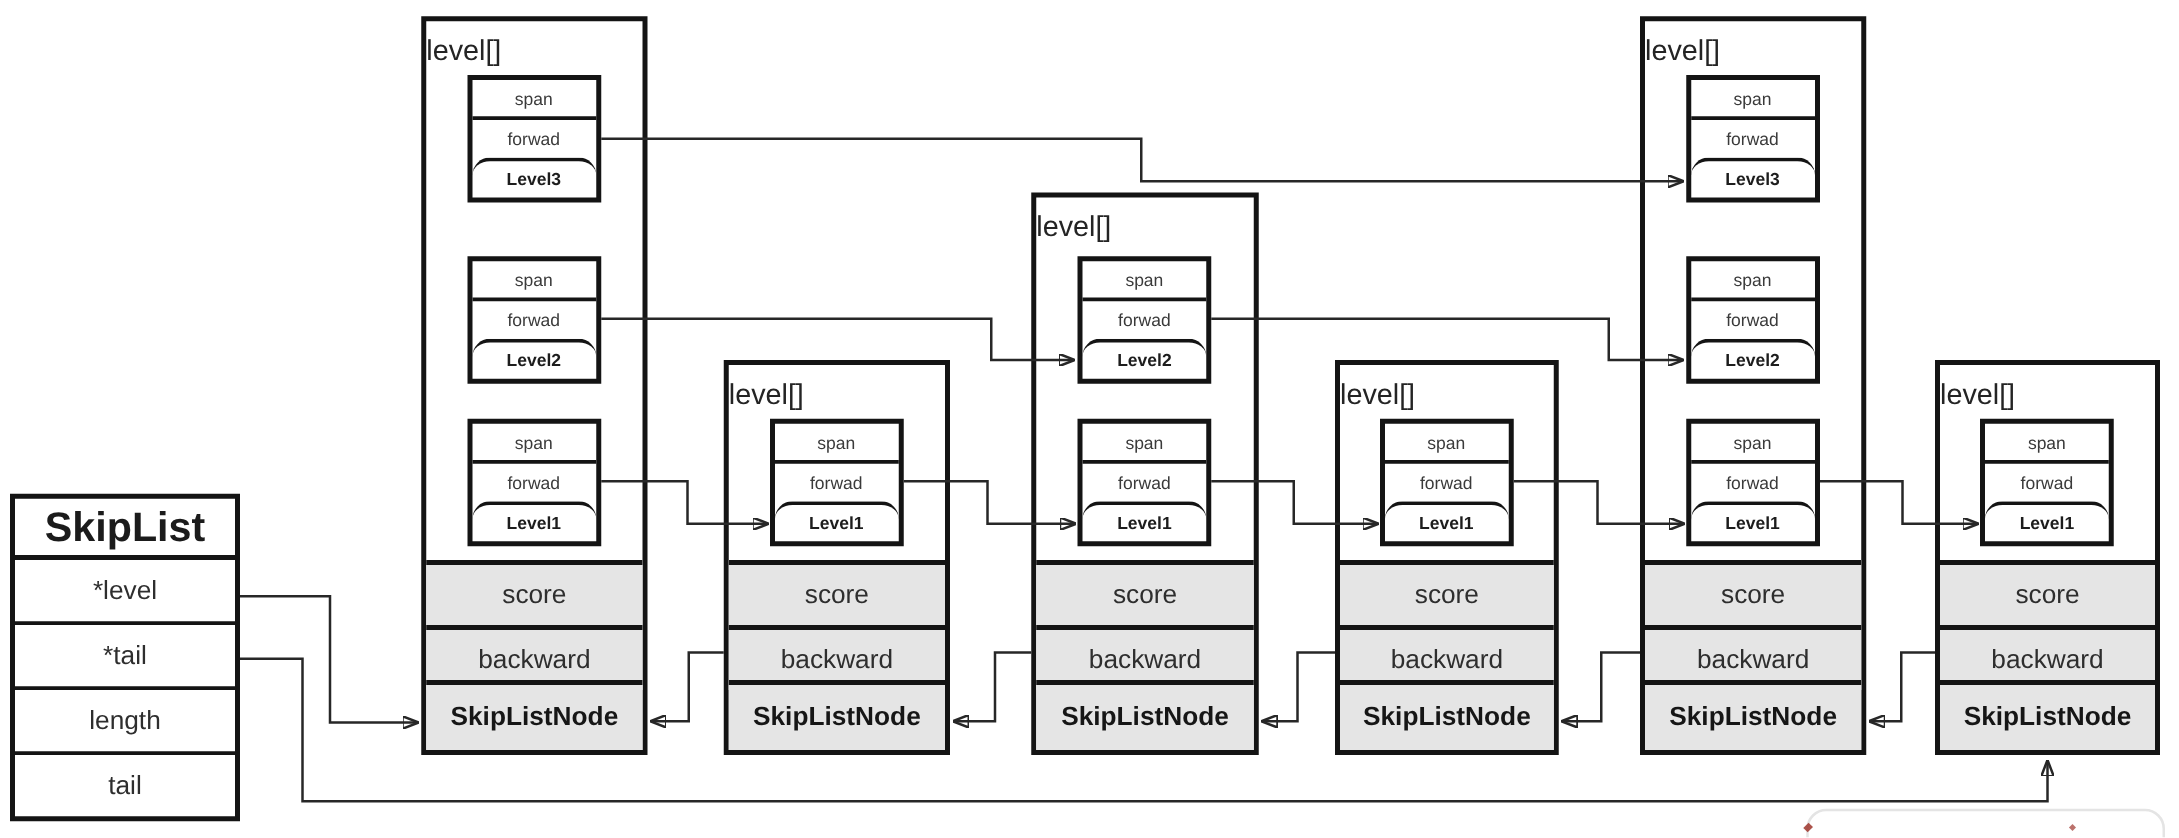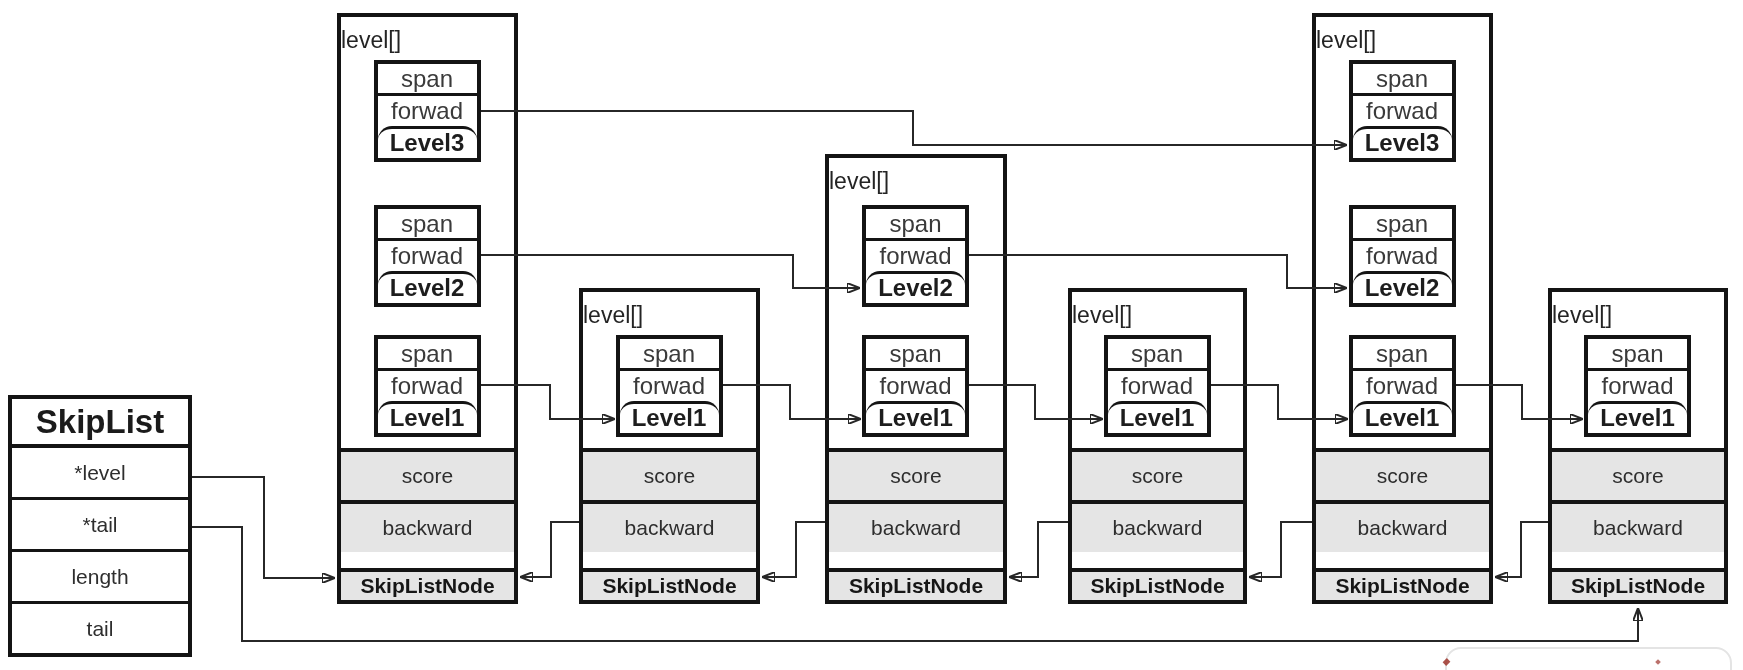--- a/index.html
+++ b/index.html
@@ -47,35 +47,35 @@
   .entry{
     position:absolute;left:50%;width:107px;margin-left:-54px;height:102px;
     border:4px solid #141414;background:#fff;box-sizing:border-box;
     display:flex;flex-direction:column;
   }
   .h3 .e-l3{top:43px;}  .h3 .e-l2{top:188px;} .h3 .e-l1{top:318px;}
   .h2 .e-l2{top:47px;}  .h2 .e-l1{top:177px;}
   .h1 .e-l1{top:43px;}
   .erow{
     flex:1;display:flex;align-items:center;justify-content:center;
-    font-size:24px;color:#3a3a3a;box-sizing:border-box;
+    font-size:14px;color:#3a3a3a;box-sizing:border-box;
   }
   .erow + .erow{border-top:3px solid #141414;}
   .erow.bold{font-weight:bold;color:#1d1d1d;border-radius:14px;}
 
   
   .nrow{
     position:absolute;left:0;right:0;height:52px;
     display:flex;align-items:center;justify-content:center;
     border-top:4px solid #141414;box-sizing:border-box;
     font-size:21px;color:#2e2e2e;background:#e5e5e5;
   }
   .r-score{bottom:100px;}
   .r-bwd{bottom:48px;text-align:right;}
-  .r-sln{bottom:0;height:32px;font-weight:bold;color:#161616;font-size:21px;}
+  .r-sln{bottom:0;height:56px;font-weight:bold;color:#161616;font-size:21px;}
 
   
   .arrows{position:absolute;left:0;top:0;pointer-events:none;}
   .arrows path{fill:none;stroke:#272727;stroke-width:2px;}
 
   
   .artifact-arc{
     position:absolute;left:1445px;top:647px;width:287px;height:60px;
     border:2px solid #e4e4e4;border-radius:16px;box-sizing:border-box;
   }

